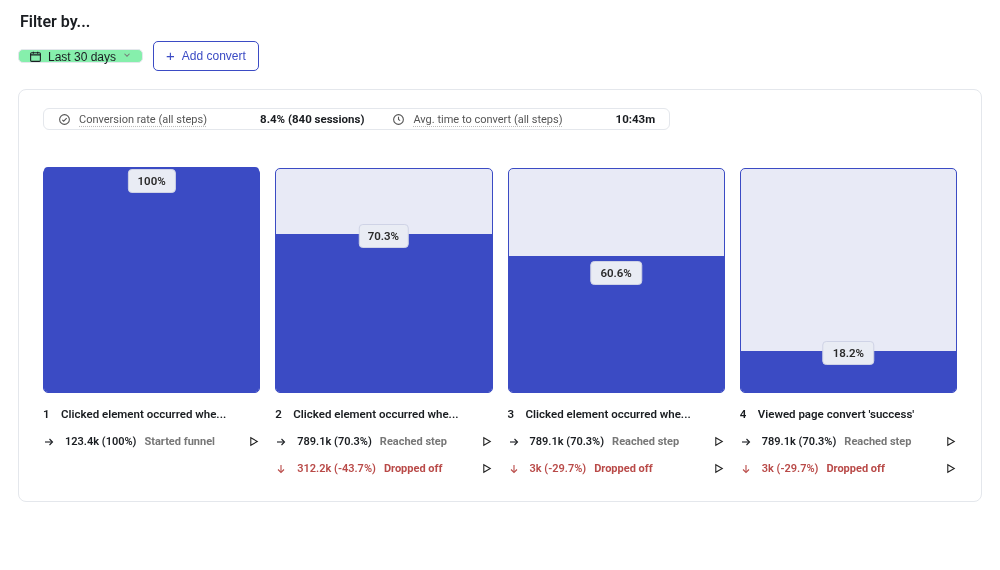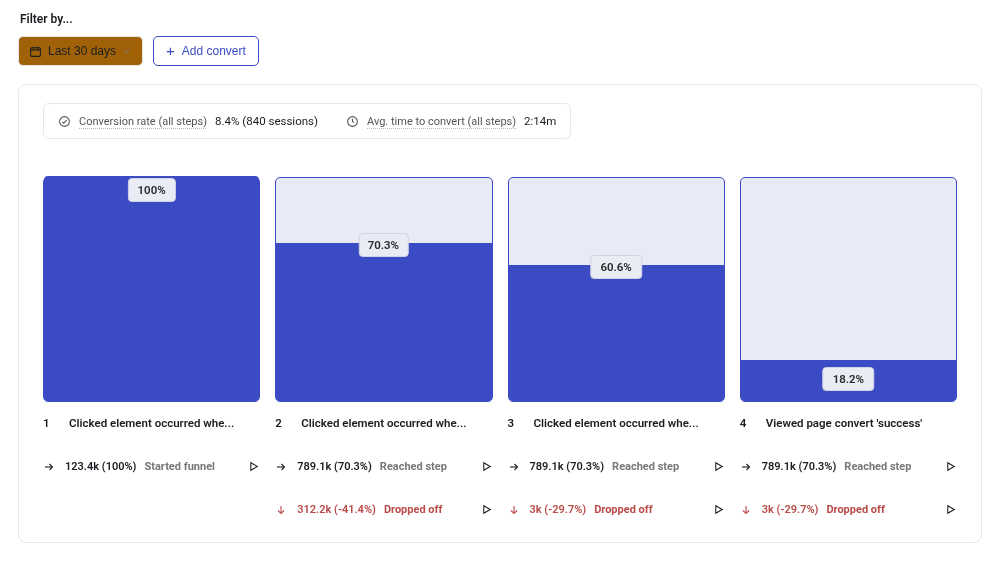--- a/index.html
+++ b/index.html
@@ -17,55 +17,55 @@
       margin: 0;
       font-family: -apple-system, BlinkMacSystemFont, "Segoe UI", Roboto, sans-serif;
       font-size: 12px;
       color: var(--text-dark);
       width: 1000px;
       height: 570px;
       padding: 12px 18px 18px 18px;
       background: #fff;
     }
     .filter-title {
-      font-size: 12px;
+      font-size: 16px;
       font-weight: 600;
       margin: 0 0 10px 2px;
     }
     .filter-row { display: flex; align-items: center; gap: 10px; margin-bottom: 18px; }
     .filter-chip {
-      display: inline-flex; align-items: center; gap: 6px;
-      height: 30px; padding: 0 10px;
+      display: inline-flex; gap: 6px;
+      height: 14px; padding: 0 10px;
       border: 1px solid var(--border); border-radius: 5px;
-      background: #a16207; color: var(--text-dark);
+      background: #86efac; color: var(--text-dark);
       font-size: 12px; cursor: pointer;
     }
     .filter-chip .chev { color: var(--text-muted); }
     .add-filter {
       display: inline-flex; align-items: center; gap: 7px;
       height: 30px; padding: 0 12px;
       border: 1px solid var(--primary-blue); border-radius: 5px;
       background: #fff; color: var(--primary-blue);
       font-size: 12px; cursor: pointer; font-weight: 500;
     }
     .plus { font-size: 15px; line-height: 1; position: relative; top: -1px; }
 
     .panel {
       border: 1px solid var(--border);
       border-radius: 8px;
       padding: 18px 24px 26px 24px;
     }
     .summary {
       display: inline-flex; align-items: center;
       border: 1px solid var(--border); border-radius: 6px;
-      height: 36px; padding: 0 14px; gap: 8px;
+      height: 22px; padding: 0 14px; gap: 8px;
       font-size: 11px;
     }
     .summary .metric-label { color: var(--text-mid); text-decoration: underline dotted; text-underline-offset: 3px; text-decoration-color: #bbb; }
-    .summary .metric-value { font-weight: 400; font-size: 11.5px; }
+    .summary .metric-value { font-weight: 700; font-size: 11.5px; margin-left: 45px; }
     .summary .sep { width: 12px; }
 
     .steps {
       display: flex; gap: 15px; margin-top: 38px;
     }
     .step { flex: 1; min-width: 0; }
     .bar-wrap {
       height: 225px; width: 100%;
       border: 1px solid var(--primary-blue);
       background: var(--light-blue-bg);
@@ -88,23 +88,23 @@
       font-size: 11.5px; font-weight: 600;
       color: #2a2a2a;
       white-space: nowrap;
     }
     .step-title-row {
       display: flex; align-items: center; gap: 8px;
       margin-top: 14px;
       font-size: 11.5px; font-weight: 600;
     }
     .step-num { width: 10px; text-align: left; }
-    .step-name { white-space: nowrap; overflow: hidden; text-overflow: ellipsis; flex: 1; margin-left: 8px; }
+    .step-name { white-space: nowrap; overflow: hidden; text-overflow: ellipsis; flex: 1; }
     .stat-row {
-      display: flex; align-items: center; margin-top: 30px;
+      display: flex; align-items: center; margin-top: 14px;
       font-size: 11px; gap: 8px;
     }
     .stat-row .icon { width: 14px; text-align: center; color: var(--text-dark); }
     .stat-row.dropped .icon, .stat-row.dropped .count, .stat-row.dropped .label { color: var(--red); }
     .stat-row .count { font-weight: 600; white-space: nowrap; }
     .stat-row .label { color: var(--text-muted); flex: 1; white-space: nowrap; font-weight: 700;}
     .play { cursor: pointer; color: #222; }
     svg { display: block; }
   </style>
 </head>
@@ -145,21 +145,21 @@
     <span class="metric-label">Conversion rate (all steps)</span>
     <span class="metric-value">8.4% (840 sessions)</span>
     <span class="sep"></span>
     <span>
       <svg width="13" height="13" viewBox="0 0 24 24" fill="none" stroke="#555" stroke-width="2">
           <circle cx="12" cy="12" r="9"></circle>
           <path d="M12 7v5l3 2"></path>
         </svg>
     </span>
     <span class="metric-label">Avg. time to convert (all steps)</span>
-    <span class="metric-value">2:14m</span>
+    <span class="metric-value">10:43m</span>
   </div>
 
   <div class="steps" id="steps-container">
       <div class="step">
         <div class="bar-wrap">
           <div class="bar-fill full" style="height: 225px;"></div>
           <div class="pct-badge" style="top: 12px;">100%</div>
         </div>
         <div class="step-title-row">
     <span class="step-num">1</span>
@@ -211,33 +211,33 @@
             </svg>
     </span>
         </div>
         <div class="stat-row dropped">
       <span class="icon">
         <svg width="12" height="12" viewBox="0 0 24 24" fill="none" stroke="currentColor" stroke-width="2.2">
               <path d="M12 4v14"></path>
               <path d="M6 13l6 6 6-6"></path>
             </svg>
       </span>
-      <span class="count">312.2k (-41.4%)</span>
+      <span class="count">312.2k (-43.7%)</span>
       <span class="label">Dropped off</span>
       <span class="play">
         <svg width="13" height="13" viewBox="0 0 24 24" fill="none" stroke="currentColor" stroke-width="2">
               <path d="M7 5v14l12-7z"></path>
             </svg>
       </span>
         </div>
       </div>
       <div class="step">
         <div class="bar-wrap">
           <div class="bar-fill" style="height: 136px;"></div>
-          <div class="pct-badge" style="top: 89px;">60.6%</div>
+          <div class="pct-badge" style="top: 104px;">60.6%</div>
         </div>
         <div class="step-title-row">
     <span class="step-num">3</span>
     <span class="step-name">Clicked element occurred whe...</span>
         </div>
         <div class="stat-row reached">
     <span class="icon">
       <svg width="12" height="12" viewBox="0 0 24 24" fill="none" stroke="currentColor" stroke-width="2.2">
               <path d="M4 12h14"></path>
               <path d="M13 6l6 6-6 6"></path>
@@ -263,21 +263,21 @@
       <span class="play">
         <svg width="13" height="13" viewBox="0 0 24 24" fill="none" stroke="currentColor" stroke-width="2">
               <path d="M7 5v14l12-7z"></path>
             </svg>
       </span>
         </div>
       </div>
       <div class="step">
         <div class="bar-wrap">
           <div class="bar-fill" style="height: 41px;"></div>
-          <div class="pct-badge" style="top: 201px;">18.2%</div>
+          <div class="pct-badge" style="top: 184px;">18.2%</div>
         </div>
         <div class="step-title-row">
     <span class="step-num">4</span>
     <span class="step-name">Viewed page convert 'success'</span>
         </div>
         <div class="stat-row reached">
     <span class="icon">
       <svg width="12" height="12" viewBox="0 0 24 24" fill="none" stroke="currentColor" stroke-width="2.2">
               <path d="M4 12h14"></path>
               <path d="M13 6l6 6-6 6"></path>

